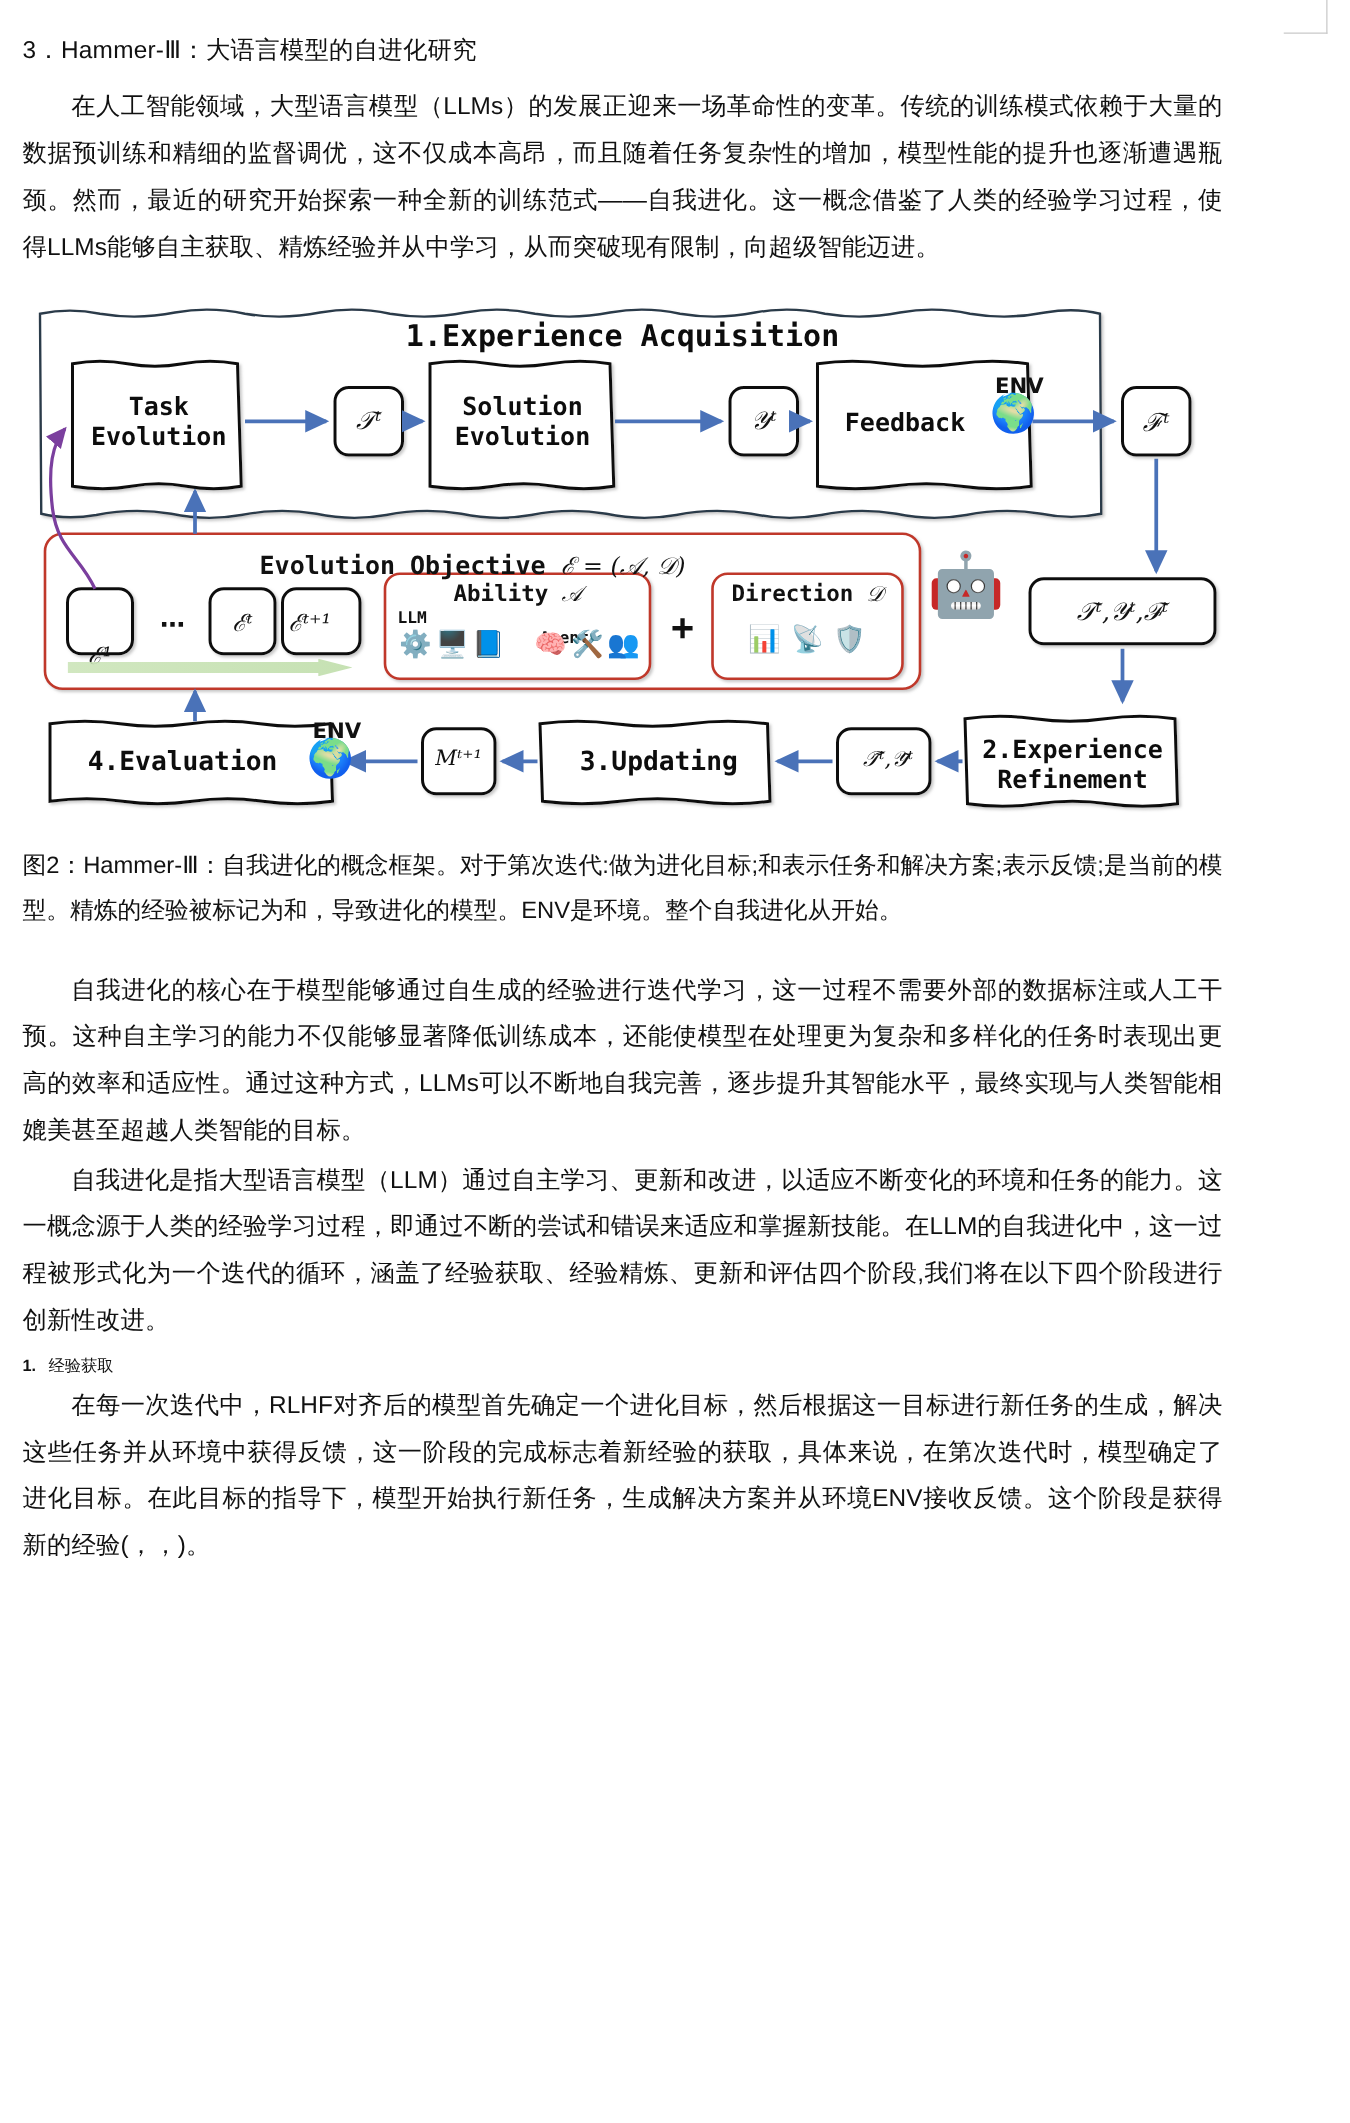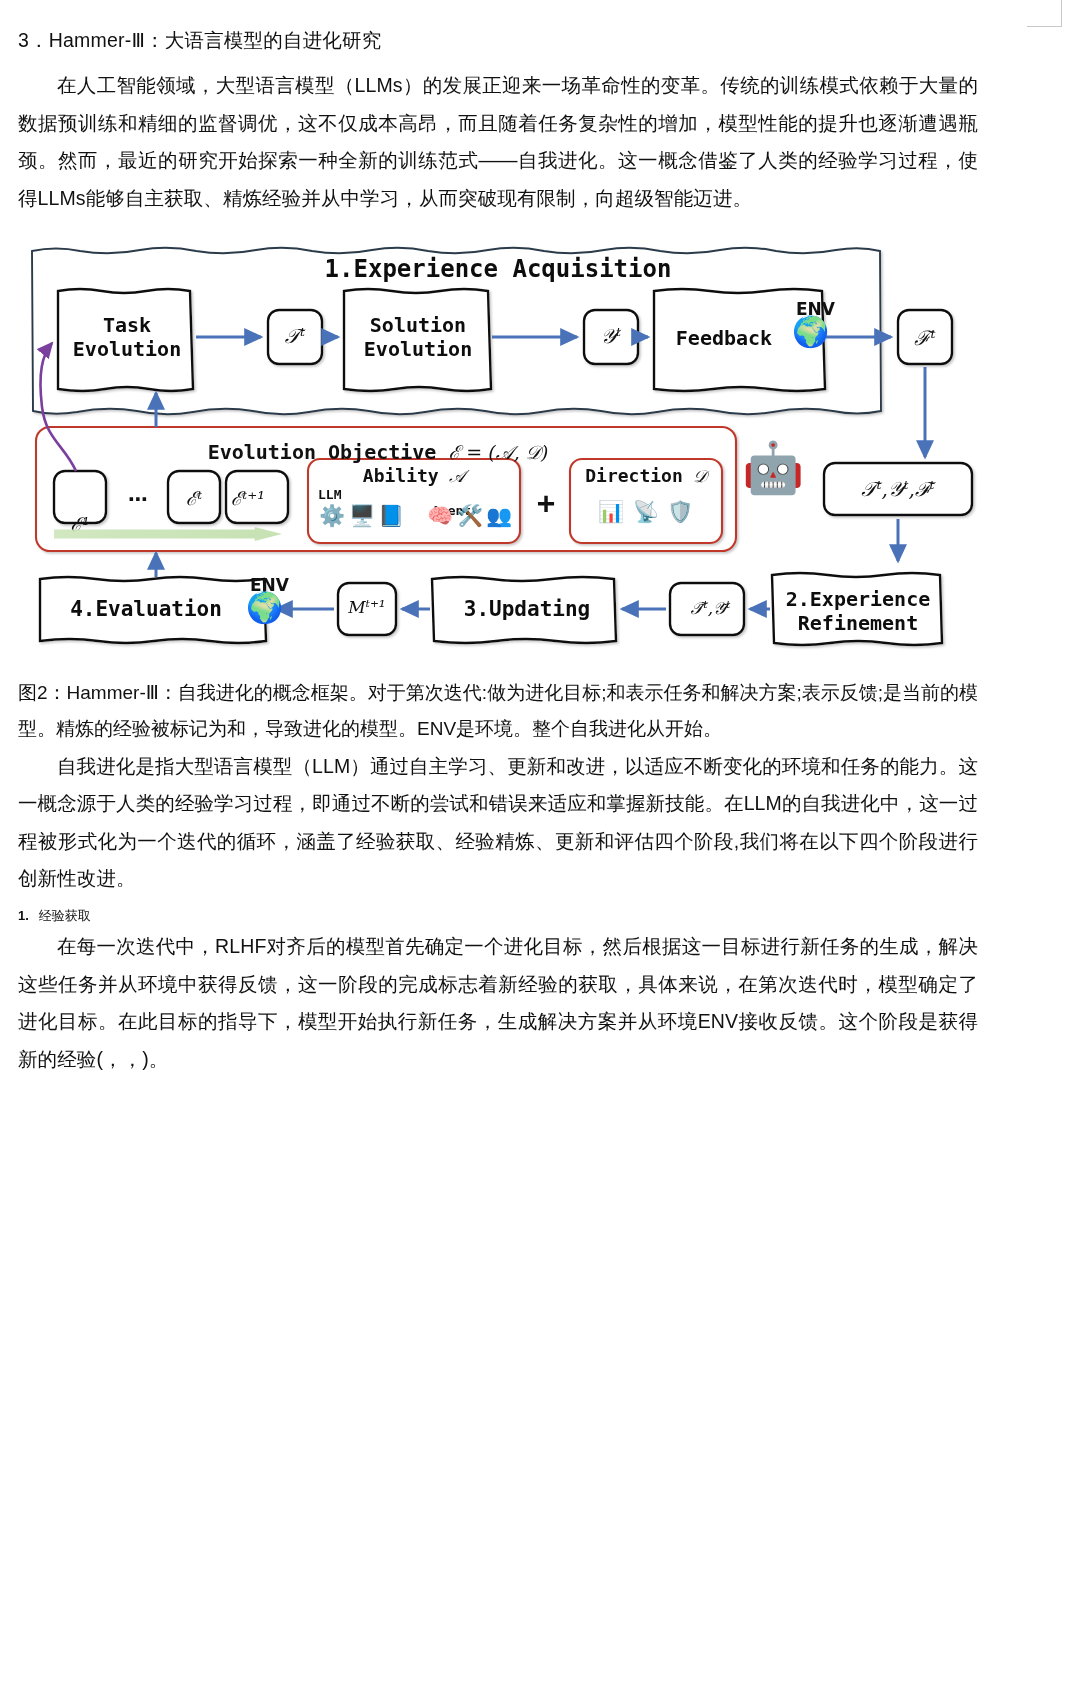--- a/index.html
+++ b/index.html
@@ -286,20 +286,21 @@
         <div class="math" style="position:absolute; left:652px; top:367px; width:81px; text-align:center; font-size:17px;">𝒯̃ᵗ,𝒴̃ᵗ</div>
 
         <div class="node-label" style="left:752px; top:356px; width:176px; font-size:20px;">2.Experience
 Refinement</div>
 
       </div>
     </div>
 
     <p class="caption">图2：Hammer-Ⅲ：自我进化的概念框架。对于第次迭代:做为进化目标;和表示任务和解决方案;表示反馈;是当前的模型。精炼的经验被标记为和，导致进化的模型。ENV是环境。整个自我进化从开始。</p>
 
+    <p class="body-text" style="margin-top:26px;">自我进化的核心在于模型能够通过自生成的经验进行迭代学习，这一过程不需要外部的数据标注或人工干预。这种自主学习的能力不仅能够显著降低训练成本，还能使模型在处理更为复杂和多样化的任务时表现出更高的效率和适应性。通过这种方式，LLMs可以不断地自我完善，逐步提升其智能水平，最终实现与人类智能相媲美甚至超越人类智能的目标。</p>
 
     <p class="body-text">自我进化是指大型语言模型（LLM）通过自主学习、更新和改进，以适应不断变化的环境和任务的能力。这一概念源于人类的经验学习过程，即通过不断的尝试和错误来适应和掌握新技能。在LLM的自我进化中，这一过程被形式化为一个迭代的循环，涵盖了经验获取、经验精炼、更新和评估四个阶段,我们将在以下四个阶段进行创新性改进。</p>
 
     <p class="list-item">
       <span class="list-num">1.</span><span>经验获取</span>
     </p>
 
     <p class="body-text">在每一次迭代中，RLHF对齐后的模型首先确定一个进化目标，然后根据这一目标进行新任务的生成，解决这些任务并从环境中获得反馈，这一阶段的完成标志着新经验的获取，具体来说，在第次迭代时，模型确定了进化目标。在此目标的指导下，模型开始执行新任务，生成解决方案并从环境ENV接收反馈。这个阶段是获得新的经验(，，)。</p>
 
 

